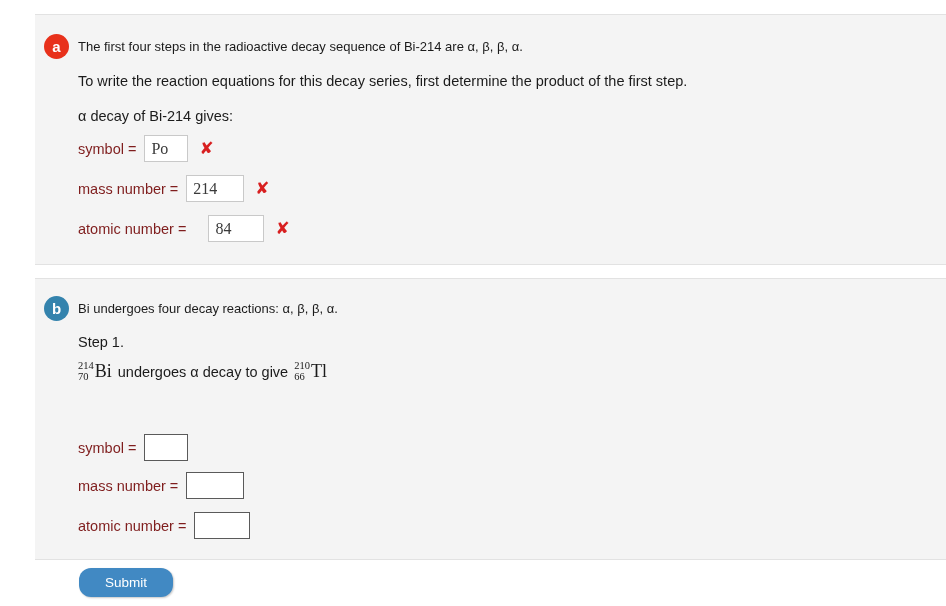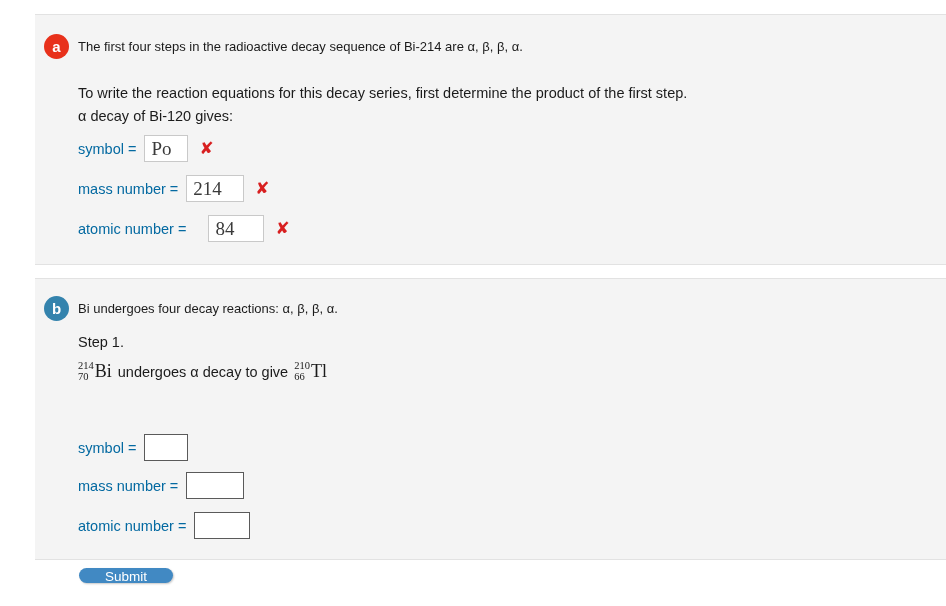--- a/index.html
+++ b/index.html
@@ -69,30 +69,30 @@
   }
 
   .body-text {
     font-size: 14.5px;
     color: #1b1b1b;
   }
 
   
   .label {
     font-size: 14.5px;
-    color: #0369a1;
+    color: #7f1d1d;
   }
 
   .field {
     box-sizing: border-box;
     height: 27px;
     margin-left: 8px;
     background: #ffffff;
     font-family: "Liberation Serif", serif;
-    font-size: 19px;
+    font-size: 16px;
     color: #3a3a3a;
     padding: 0 6px;
     outline: none;
   }
   .field.answered {
     border: 1px solid #c9c9c9;
   }
   .field.blank {
     border: 1px solid #5a5a5a;
     background: #ffffff;
@@ -137,21 +137,21 @@
     margin: 0 6px;
     text-align: center;
   }
 
   
   .submit-btn {
     position: absolute;
     left: 79px;
     top: 568px;
     width: 94px;
-    height: 15px;
+    height: 29px;
     background: #4189c3;
     color: #ffffff;
     border: none;
     border-radius: 12px;
     font-family: "Liberation Sans", sans-serif;
     font-size: 13.5px;
     cursor: pointer;
     box-shadow: 1px 1px 2px rgba(0,0,0,0.22);
   }
 </style>
@@ -160,23 +160,23 @@
 
 <div class="page">
 
   <div class="panel" id="panel-a">
 
     <div class="row" style="left:9px; top:19px;">
       <span class="badge badge-a">a</span>
       <span class="stmt">The first four steps in the radioactive decay sequence of Bi-214 are α, β, β, α.</span>
     </div>
 
-    <div class="row body-text" style="left:43px; top:70px;">To write the reaction equations for this decay series, first determine the product of the first step.</div>
-
-    <div class="row body-text" style="left:43px; top:93px;">α decay of Bi-120 gives:</div>
+    <div class="row body-text" style="left:43px; top:58px;">To write the reaction equations for this decay series, first determine the product of the first step.</div>
+
+    <div class="row body-text" style="left:43px; top:93px;">α decay of Bi-214 gives:</div>
 
     <div class="row" style="left:43px; top:120px;">
       <span class="label">symbol =</span>
       <input class="field answered" style="width: 44px;" type="text" readonly="" value="Po">
       <span class="xmark">✘</span>
     </div>
 
     <div class="row" style="left:43px; top:160px;">
       <span class="label">mass number =</span>
       <input class="field answered" style="width: 58px;" type="text" readonly="" value="214">

